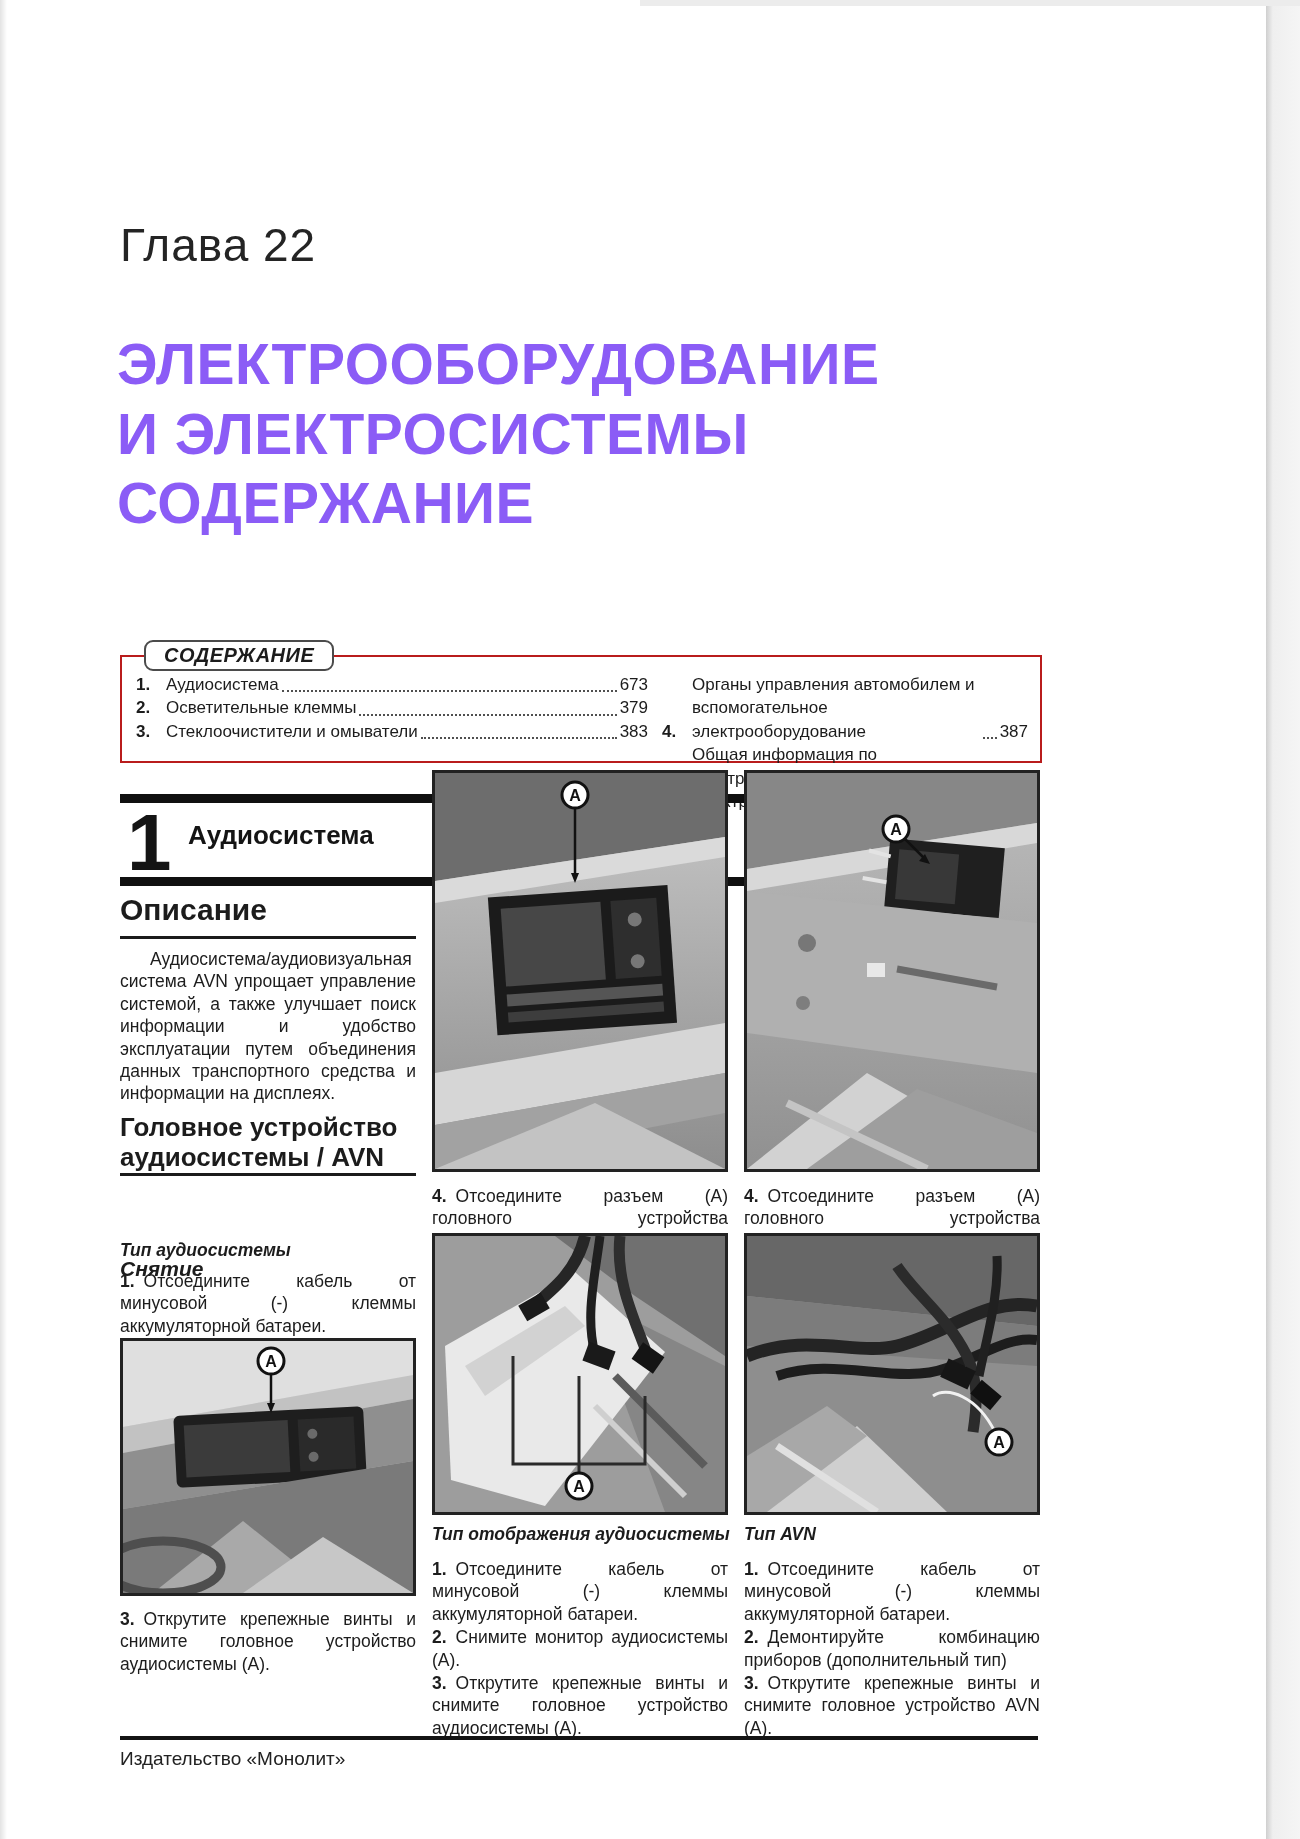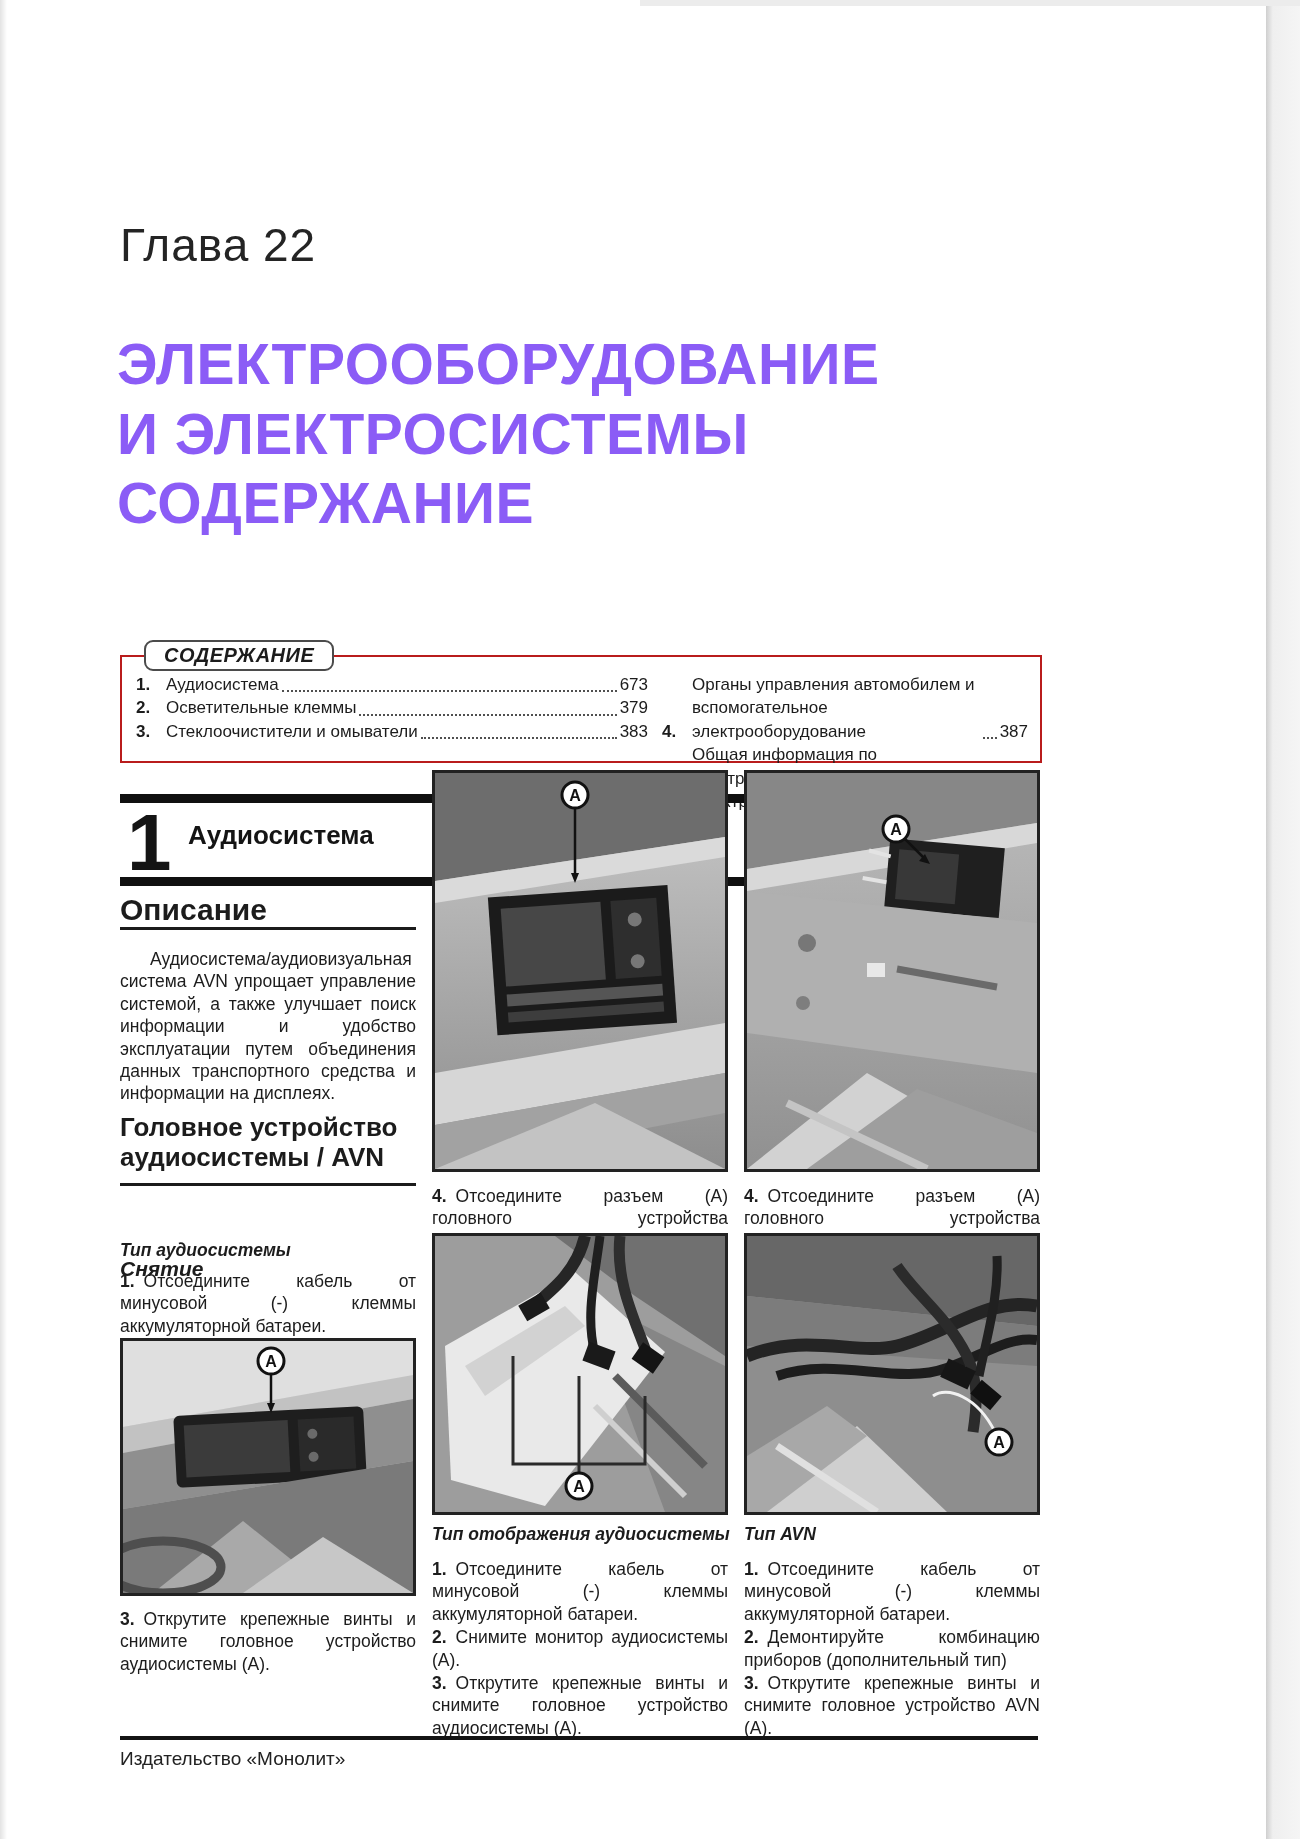--- a/index.html
+++ b/index.html
@@ -27,24 +27,24 @@
   .toc-row .pg{flex:0 0 auto;}
 
   
   .bar{position:absolute;left:120px;width:918px;height:9px;background:#101010;}
   .sec-num{position:absolute;left:127px;top:803px;font-size:80px;line-height:1;font-weight:700;color:#141414;}
   .sec-title{position:absolute;left:188px;top:820px;font-size:26px;font-weight:700;color:#141414;}
 
   
   .col{position:absolute;width:296px;}
   .h-rule{border-bottom:3px solid #1b1b1b;}
-  .desc-h{position:absolute;left:120px;top:893px;width:296px;font-size:30px;font-weight:700;}
+  .desc-h{position:absolute;left:120px;top:893px;width:296px;font-size:30px;font-weight:700;padding-bottom:9px;}
   .body-t{font-size:17.5px;line-height:1.28;text-align:justify;color:#1d1d1d;}
   .para{position:absolute;left:120px;top:948px;width:296px;text-indent:30px;}
-  .unit-h{position:absolute;left:120px;top:1113px;width:296px;font-size:26px;line-height:1.15;font-weight:700;padding-bottom:10px;}
+  .unit-h{position:absolute;left:120px;top:1113px;width:296px;font-size:26px;line-height:1.15;font-weight:700;}
   .it-h1{position:absolute;left:120px;top:1257px;font-size:21px;font-weight:700;font-style:italic;}
   .it-h2{font-size:17.5px;font-weight:700;font-style:italic;}
   .steps p{margin:0 0 1px 0;}
   .sn{font-weight:700;margin-right:9px;}
   .fig{position:absolute;border:3px solid #222;background:#a8a8a8;box-sizing:border-box;}
   .fig svg{display:block;width:100%;height:100%;}
 
   .footer-rule{position:absolute;left:120px;top:1736px;width:918px;height:4px;background:#141414;}
   .footer-text{position:absolute;left:120px;top:1748px;font-size:19px;color:#222;}
 </style>

